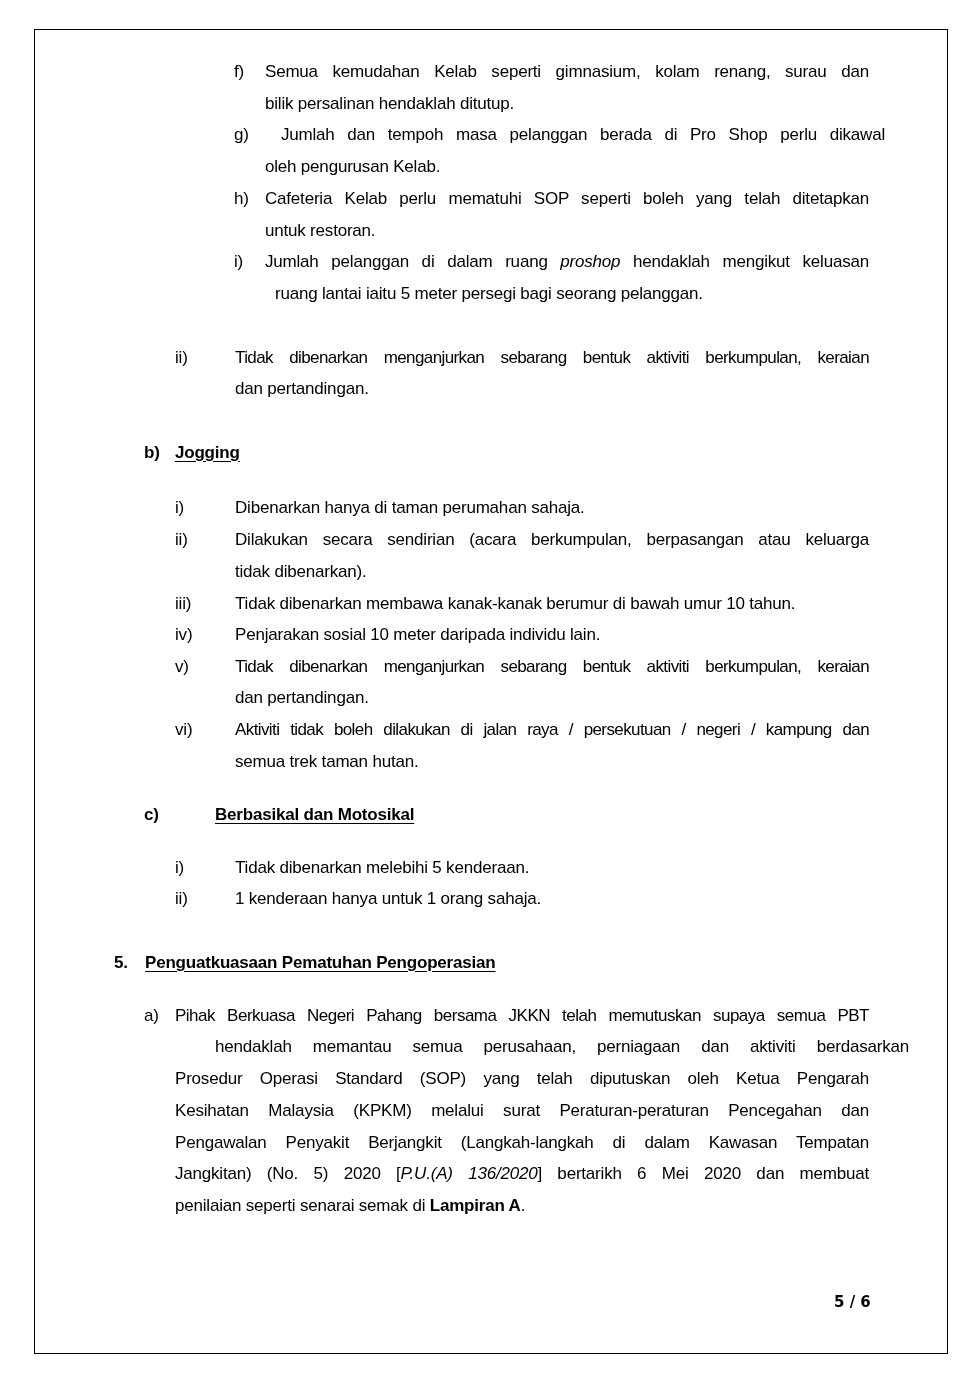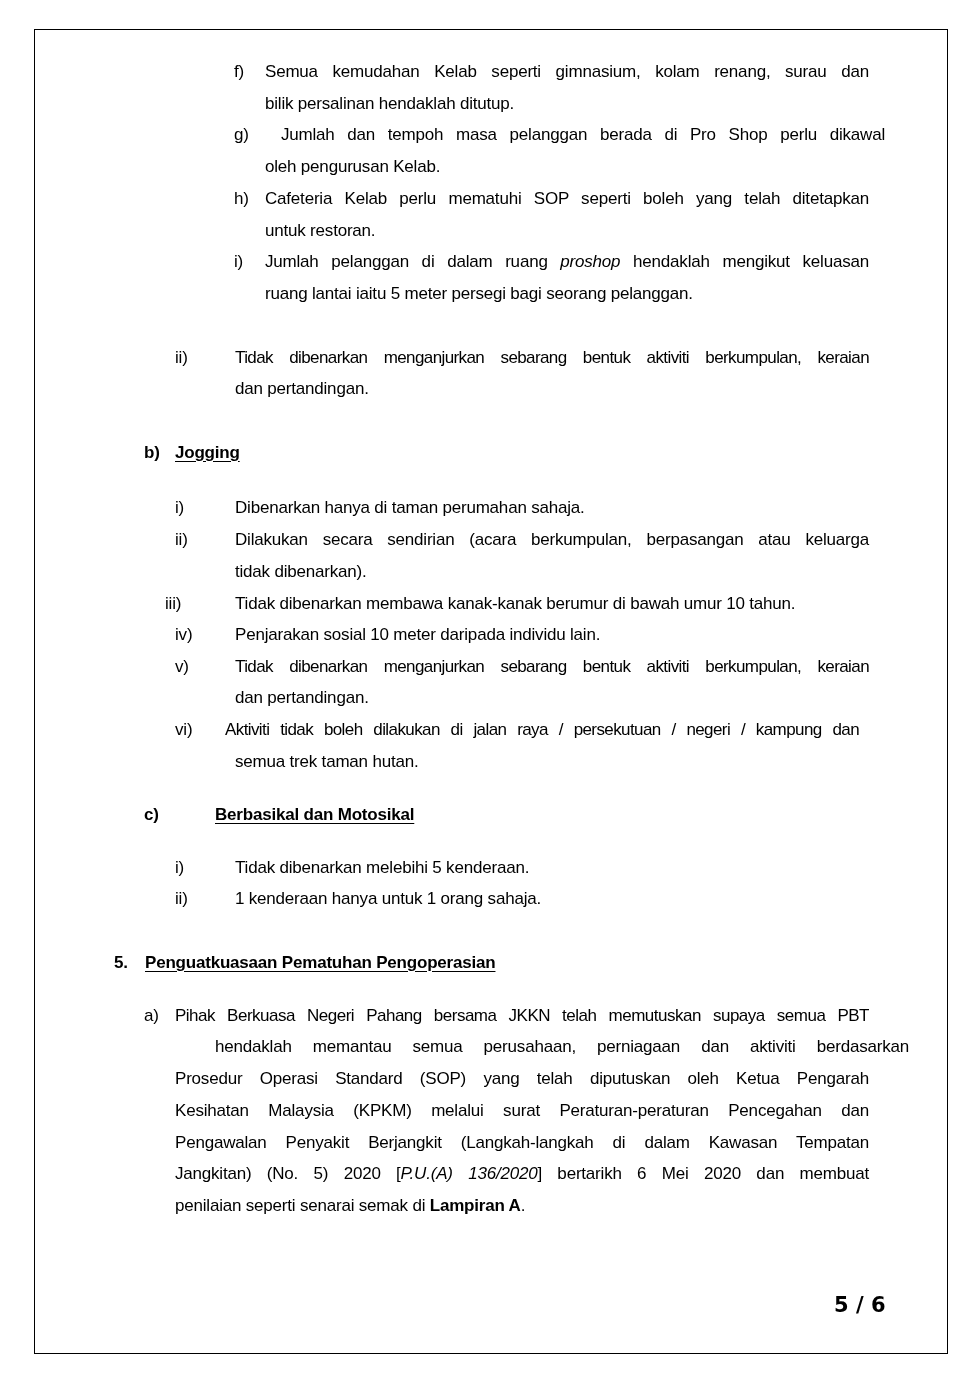--- a/index.html
+++ b/index.html
@@ -6,69 +6,69 @@
   body { width: 979px; height: 1382px; position: relative; overflow: hidden;
          font-family: "Liberation Sans", sans-serif; color: #000; }
   .page-border { position: absolute; left: 34px; top: 29px; width: 914px; height: 1325px;
                  border: 1.5px solid #000; box-sizing: border-box; }
   .line { position: absolute; font-size: 17px; line-height: 20px; white-space: nowrap; letter-spacing: -0.2px; }
   .just { text-align: justify; text-align-last: justify; white-space: normal; }
   .bold { font-weight: bold; }
   .ul { text-decoration: underline; text-underline-offset: 3px; }
   .it { font-style: italic; }
   .pagenum { position: absolute; left: 834px; top: 1293px; font-family: "DejaVu Sans", sans-serif;
-             font-weight: bold; font-size: 21px; }
+             font-weight: bold; font-size: 15px; }
 </style>
 </head>
 <body>
 
 <div class="page-border"></div>
 
 <div class="line" style="left:234px;top:62px;">f)</div>
 <div class="line just" style="left:265px;top:62px;width:604px;">Semua kemudahan Kelab seperti gimnasium, kolam renang, surau dan</div>
 <div class="line" style="left:265px;top:94px;">bilik persalinan hendaklah ditutup.</div>
 
 <div class="line" style="left:234px;top:125px;">g)</div>
 <div class="line just" style="left:281px;top:125px;width:604px;">Jumlah dan tempoh masa pelanggan berada di Pro Shop perlu dikawal</div>
 <div class="line" style="left:265px;top:157px;">oleh pengurusan Kelab.</div>
 
 <div class="line" style="left:234px;top:189px;">h)</div>
 <div class="line just" style="left:265px;top:189px;width:604px;">Cafeteria Kelab perlu mematuhi SOP seperti boleh yang telah ditetapkan</div>
 <div class="line" style="left:265px;top:221px;">untuk restoran.</div>
 
 <div class="line" style="left:234px;top:252px;">i)</div>
 <div class="line just" style="left:265px;top:252px;width:604px;"><span>Jumlah pelanggan di dalam ruang </span><span class="it">proshop</span><span> hendaklah mengikut keluasan</span></div>
-<div class="line" style="left:265px;top:284px;">ruang lantai iaitu 5 meter persegi bagi seorang pelanggan.</div>
+<div class="line" style="left:275px;top:284px;">ruang lantai iaitu 5 meter persegi bagi seorang pelanggan.</div>
 
 <div class="line" style="left:175px;top:348px;">ii)</div>
 <div class="line just" style="left:235px;top:348px;width:634px;letter-spacing:-0.6px;">Tidak dibenarkan menganjurkan sebarang bentuk aktiviti berkumpulan, keraian</div>
 <div class="line" style="left:235px;top:379px;">dan pertandingan.</div>
 
 <div class="line bold" style="left:144px;top:443px;">b)</div>
 <div class="line bold ul" style="left:175px;top:443px;">Jogging</div>
 
 <div class="line" style="left:175px;top:498px;">i)</div>
 <div class="line" style="left:235px;top:498px;">Dibenarkan hanya di taman perumahan sahaja.</div>
 
 <div class="line" style="left:175px;top:530px;">ii)</div>
 <div class="line just" style="left:235px;top:530px;width:634px;">Dilakukan secara sendirian (acara berkumpulan, berpasangan atau keluarga</div>
 <div class="line" style="left:235px;top:562px;">tidak dibenarkan).</div>
 
-<div class="line" style="left:165px;top:594px;">iii)</div>
+<div class="line" style="left:175px;top:594px;">iii)</div>
 <div class="line" style="left:235px;top:594px;">Tidak dibenarkan membawa kanak-kanak berumur di bawah umur 10 tahun.</div>
 
 <div class="line" style="left:175px;top:625px;">iv)</div>
 <div class="line" style="left:235px;top:625px;">Penjarakan sosial 10 meter daripada individu lain.</div>
 
 <div class="line" style="left:175px;top:657px;">v)</div>
 <div class="line just" style="left:235px;top:657px;width:634px;letter-spacing:-0.6px;">Tidak dibenarkan menganjurkan sebarang bentuk aktiviti berkumpulan, keraian</div>
 <div class="line" style="left:235px;top:688px;">dan pertandingan.</div>
 
 <div class="line" style="left:175px;top:720px;">vi)</div>
-<div class="line just" style="left:225px;top:720px;width:634px;letter-spacing:-0.6px;">Aktiviti tidak boleh dilakukan di jalan raya / persekutuan / negeri / kampung dan</div>
+<div class="line just" style="left:235px;top:720px;width:634px;letter-spacing:-0.6px;">Aktiviti tidak boleh dilakukan di jalan raya / persekutuan / negeri / kampung dan</div>
 <div class="line" style="left:235px;top:752px;">semua trek taman hutan.</div>
 
 <div class="line bold" style="left:144px;top:805px;">c)</div>
 <div class="line bold ul" style="left:175px;top:805px;margin-left:40px;">Berbasikal dan Motosikal</div>
 
 <div class="line" style="left:175px;top:858px;">i)</div>
 <div class="line" style="left:235px;top:858px;">Tidak dibenarkan melebihi 5 kenderaan.</div>
 
 <div class="line" style="left:175px;top:889px;">ii)</div>
 <div class="line" style="left:235px;top:889px;text-align:right;">1 kenderaan hanya untuk 1 orang sahaja.</div>

